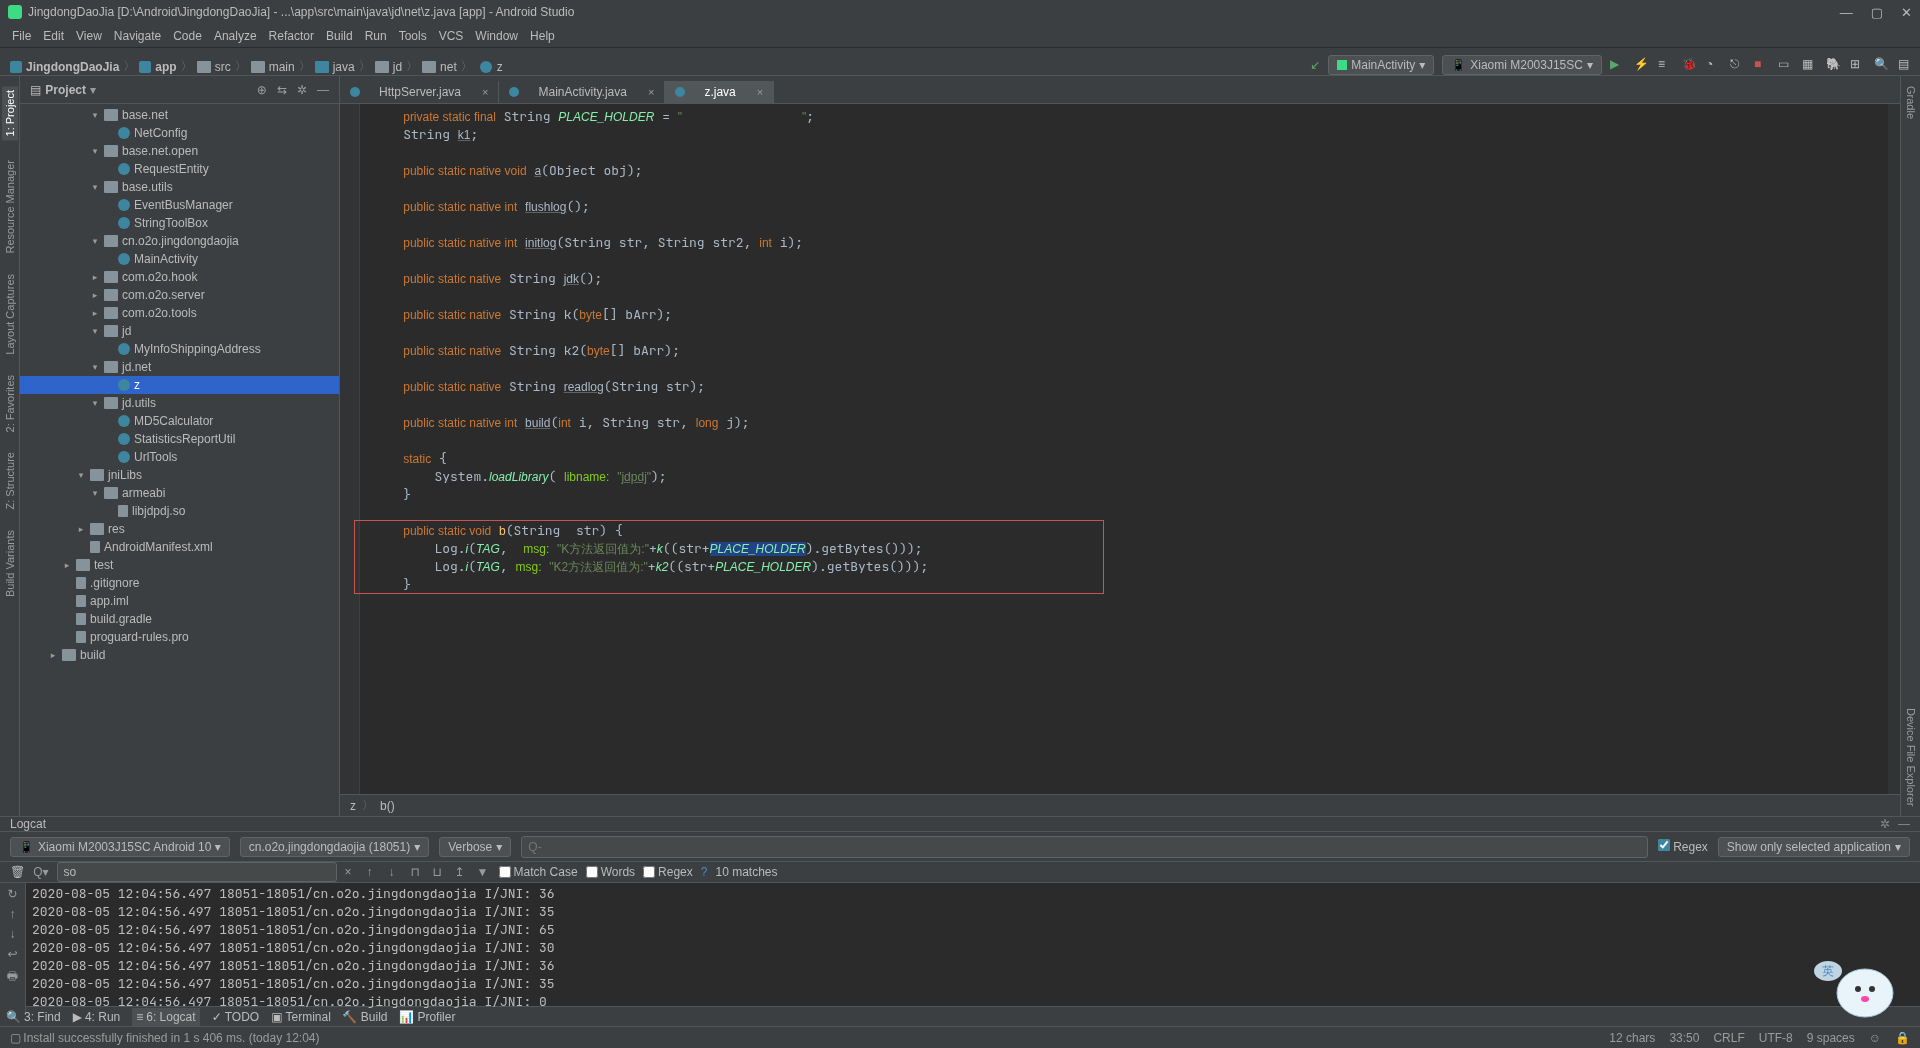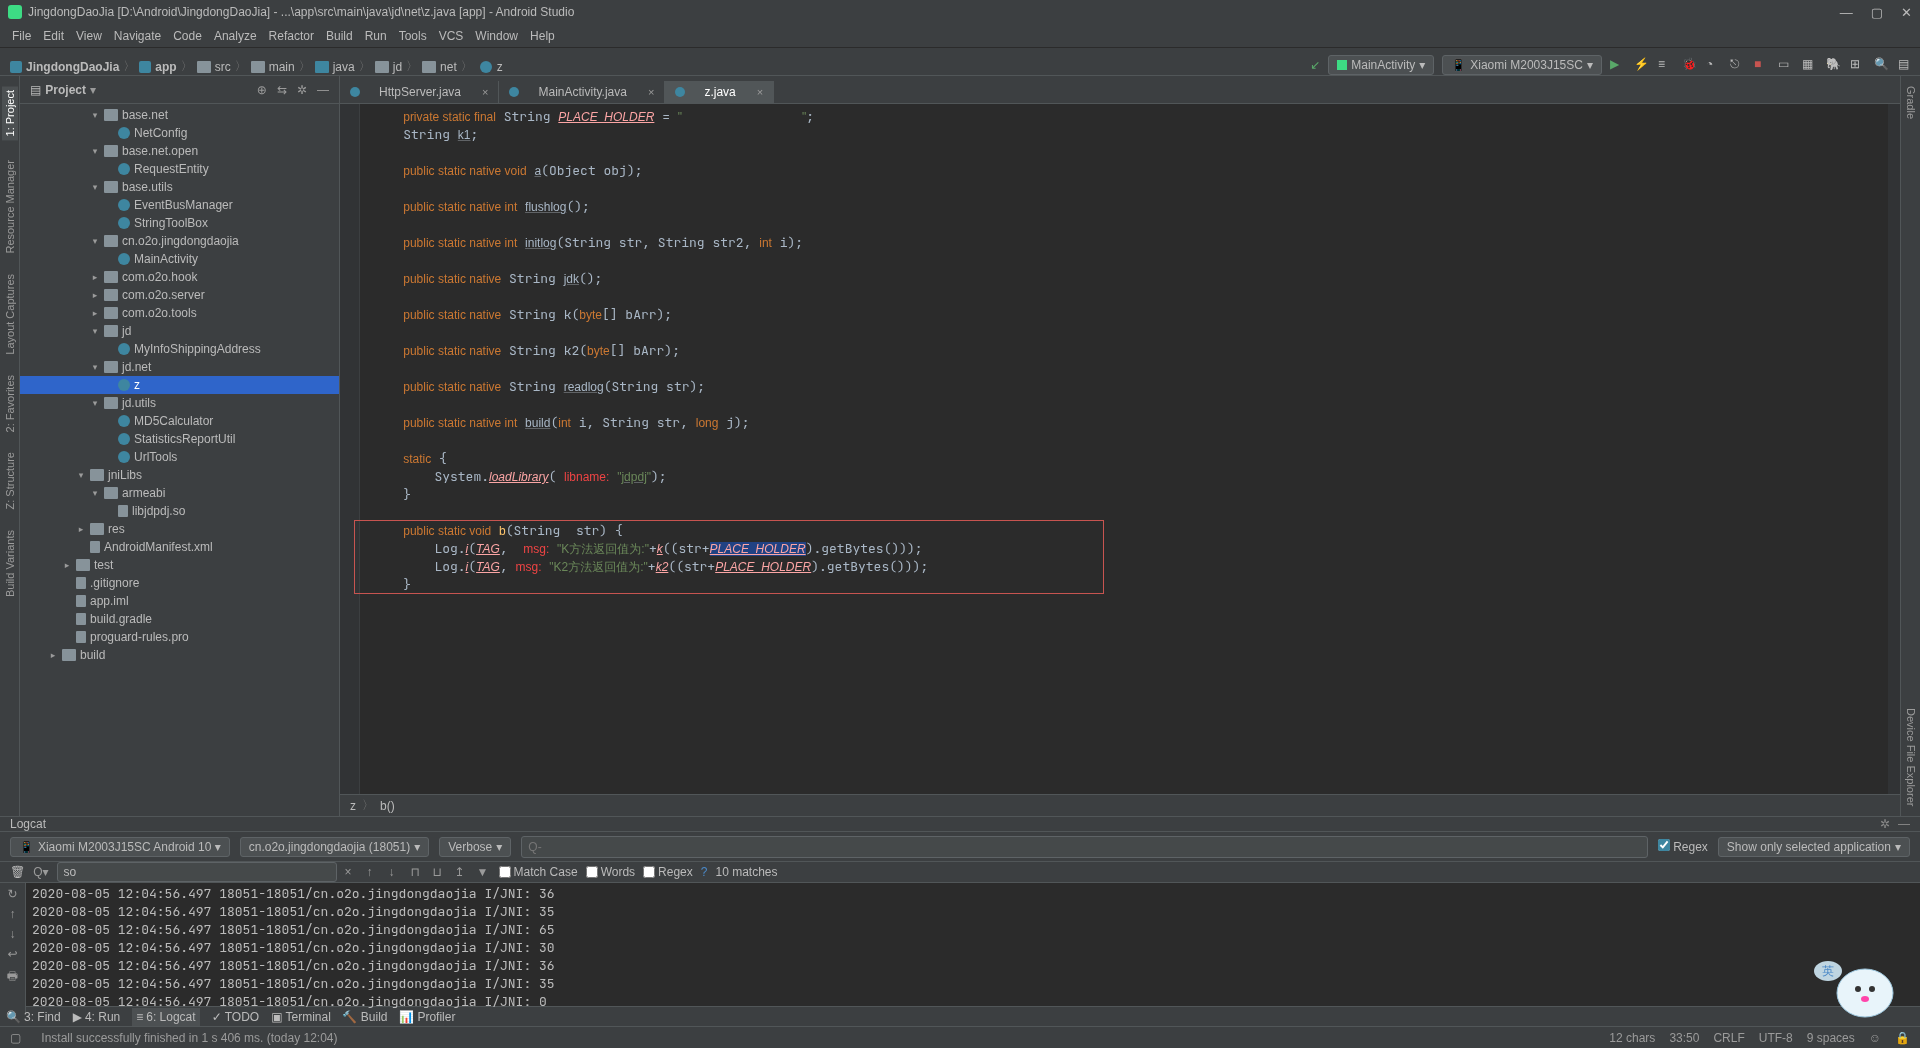--- a/index.html
+++ b/index.html
@@ -41,22 +41,22 @@
 .ed-tab.active { background:#515658; color:#fff; }
 .ed-tab .x { color:#9b9b9b; font-size:11px; margin-left:2px; }
 .ed-tab .dot { width:10px; height:10px; background:#3e86a0; border-radius:50%; }
 .ed-body { flex:1; display:flex; overflow:auto; position:relative; }
 .gutter { width:55px; background:#313335; text-align:right; color:#606366; font-family:"Consolas","JetBrains Mono",monospace; font-size:13px; line-height:18px; padding:4px 8px 4px 0; border-right:1px solid #3c3f41; }
 .foldg { width:20px; background:#313335; border-right:1px solid #3c3f41; position:relative; }
 .code { flex:1; font-family:"Consolas","JetBrains Mono",monospace; font-size:13px; line-height:18px; padding:4px 12px; color:#a9b7c6; white-space:pre; position:relative; }
 .kw { color:#cc7832; }
 .str { color:#6a8759; }
 .fn { color:#ffc66d; }
-.it { color:#fca5a5; font-style:italic;text-decoration:underline; }
-.param { color:#ef4444; font-style:normal; }
+.it { color:#86efac; font-style:italic; }
+.param { color:#84cc16; font-style:normal; }
 .u { text-decoration:underline; text-decoration-color:#606366; }
 .hl { background:#214283; color:#fff; }
 .redbox { position:absolute; border:1px solid #c75450; pointer-events:none; }
 .breadcrumb-bottom { height:22px; background:#3c3f41; border-top:1px solid #515658; display:flex; align-items:center; padding:0 10px; color:#bbbbbb; gap:6px; }
 .err-stripe { width:12px; background:#313335; }
 .bottom-panel { height:190px; background:#2b2b2b; border-top:1px solid #515658; display:flex; flex-direction:column; }
 .bp-head { height:24px; background:#3c3f41; display:flex; align-items:center; padding:0 10px; color:#bbbbbb; border-bottom:1px solid #515658; }
 .bp-head .right { margin-left:auto; display:flex; gap:8px; color:#8a8a8a; }
 .bp-filt { height:30px; background:#3c3f41; display:flex; align-items:center; padding:4px 10px; gap:10px; border-bottom:1px solid #515658; }
 .bp-filt .sel { background:#4c5052; border:1px solid #5e6366; padding:2px 8px; border-radius:3px; color:#bbb; display:flex; align-items:center; gap:4px; }
@@ -478,21 +478,21 @@
   <span class="bi">▶ <span>4: Run</span></span>
   <span class="bi" style="background:#4c5052;padding:2px 4px;">≡ <span>6: Logcat</span></span>
   <span class="bi">✓ <span>TODO</span></span>
   <span class="bi">▣ <span>Terminal</span></span>
   <span class="bi">🔨 <span>Build</span></span>
   <span class="bi">📊 <span>Profiler</span></span>
 </div>
 
 <div class="status-bar">
   <span>▢</span>
-  <span style="margin-left:20px;">Install successfully finished in 1 s 406 ms. (today 12:04)</span>
+  <span style="margin-left:2px;">Install successfully finished in 1 s 406 ms. (today 12:04)</span>
   <div class="right">
     <span>12 chars</span>
     <span>33:50</span>
     <span>CRLF</span>
     <span>UTF-8</span>
     <span>9 spaces</span>
     <span>☺</span>
     <span>🔒</span>
   </div>
 </div>

